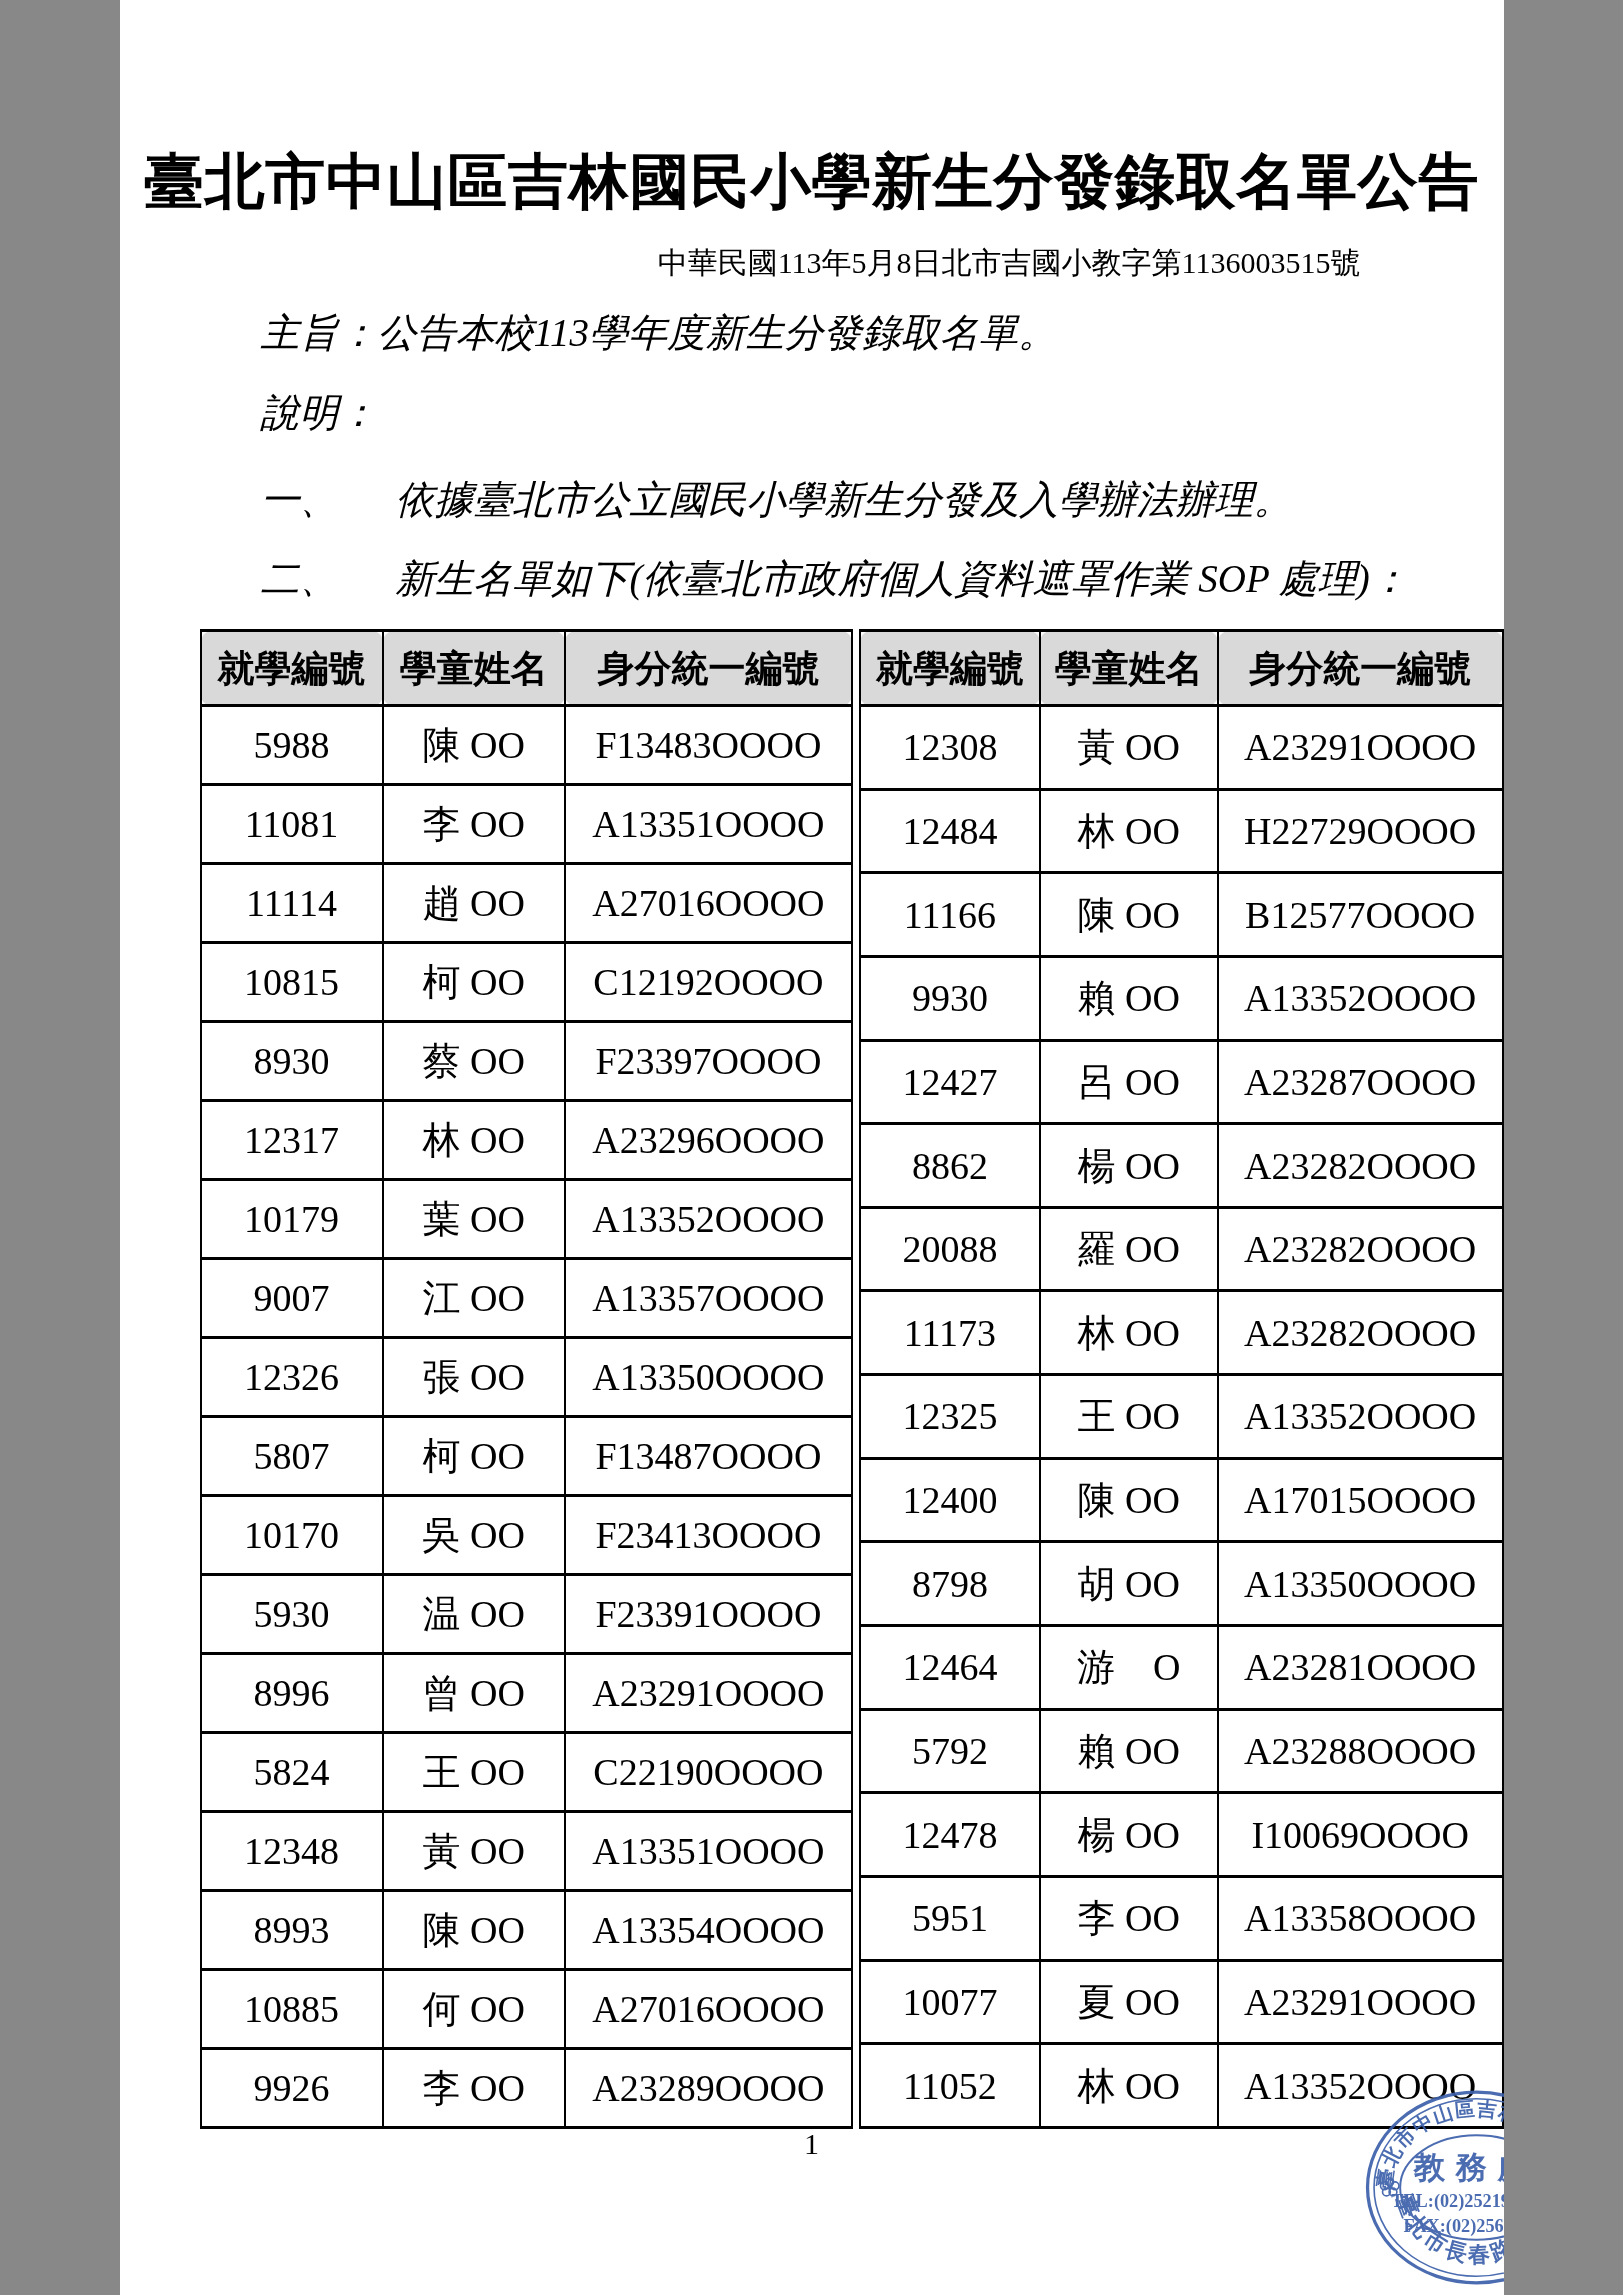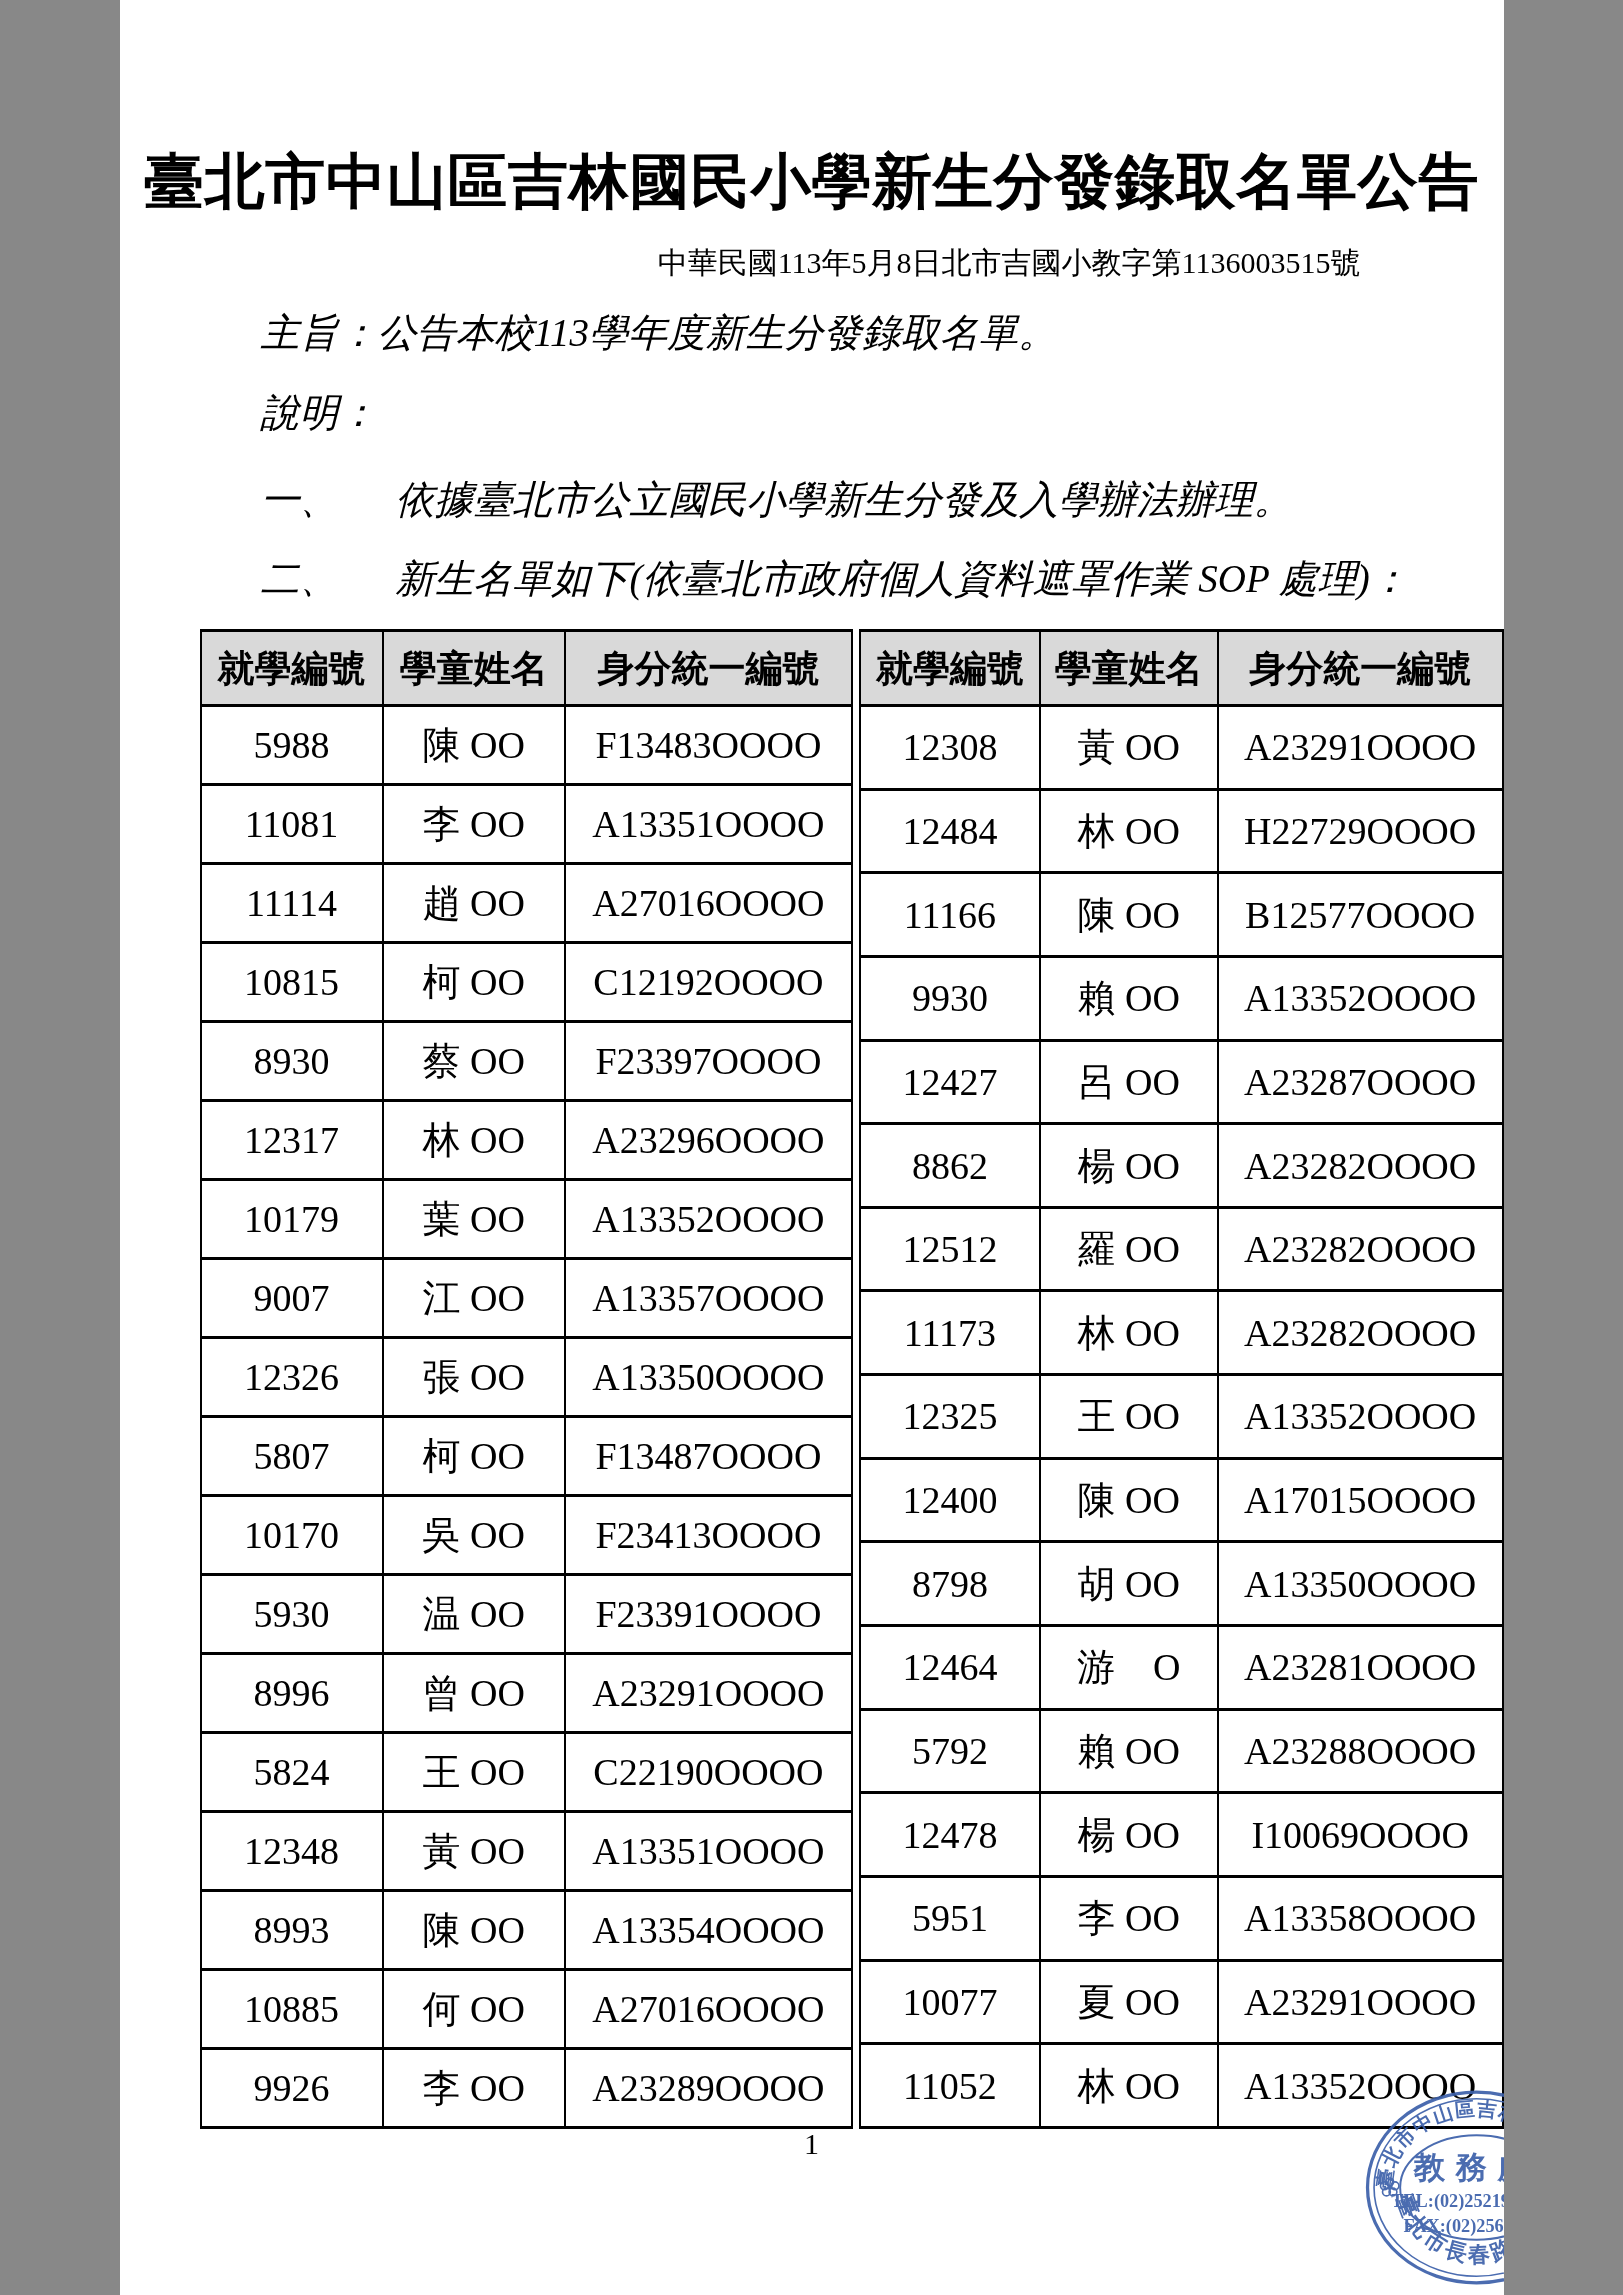--- a/index.html
+++ b/index.html
@@ -39,20 +39,21 @@
     border:2.6px solid #000;
     border-top-width:3.9px; border-bottom-width:3.9px;
     text-align:center; vertical-align:middle;
     padding:0; line-height:1; overflow:hidden;
     white-space:nowrap;
   }
   table.roster th {
     background:#d9d9d9;
     font-size:37px; font-weight:bold;
     height:72px;
+    border-radius:11px;
   }
   table.roster td { font-size:38px; height:76px; }
 
   .page-number {
     position:absolute; top:2127px; left:0; width:100%;
     text-align:center; font-size:30px;
   }
   .stamp { position:absolute; left:1242px; top:2087px; width:229px; height:201px; }
   .stamp text {
     font-family:"Liberation Serif","DejaVu Serif",serif;
@@ -226,21 +227,21 @@
             <td>12427</td>
             <td>呂 OO</td>
             <td>A23287OOOO</td>
           </tr>
           <tr>
             <td>8862</td>
             <td>楊 OO</td>
             <td>A23282OOOO</td>
           </tr>
           <tr>
-            <td>12512</td>
+            <td>20088</td>
             <td>羅 OO</td>
             <td>A23282OOOO</td>
           </tr>
           <tr>
             <td>11173</td>
             <td>林 OO</td>
             <td>A23282OOOO</td>
           </tr>
           <tr>
             <td>12325</td>

